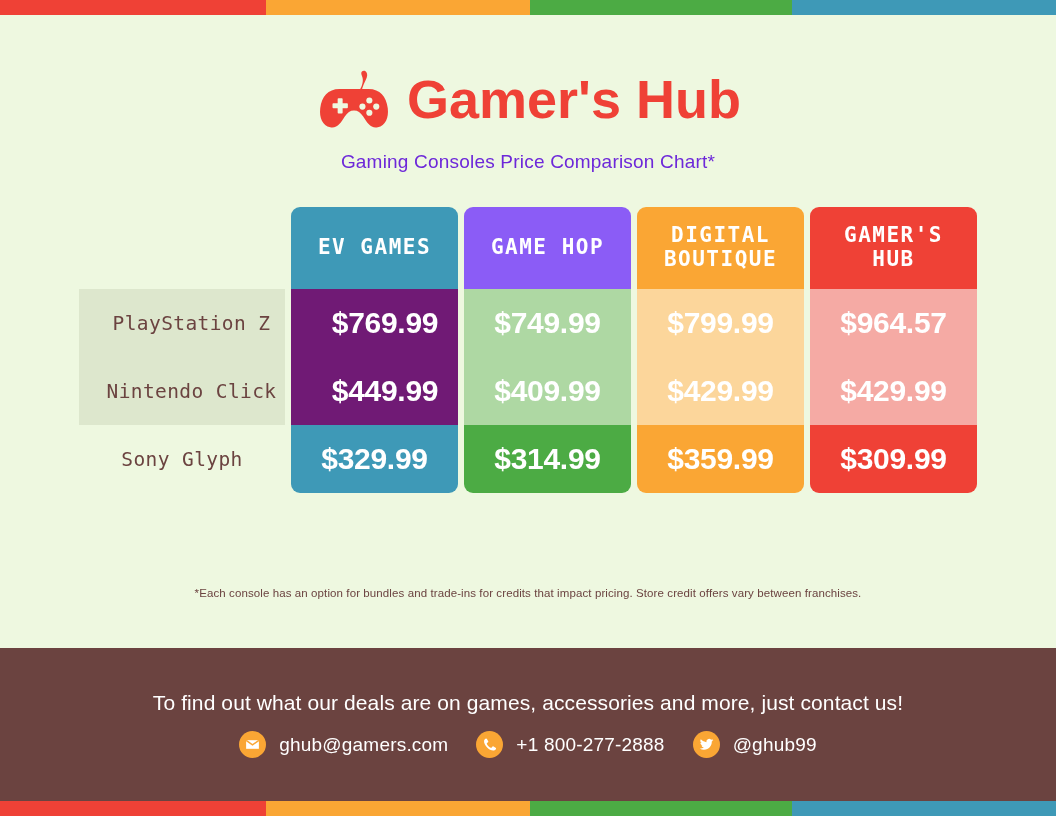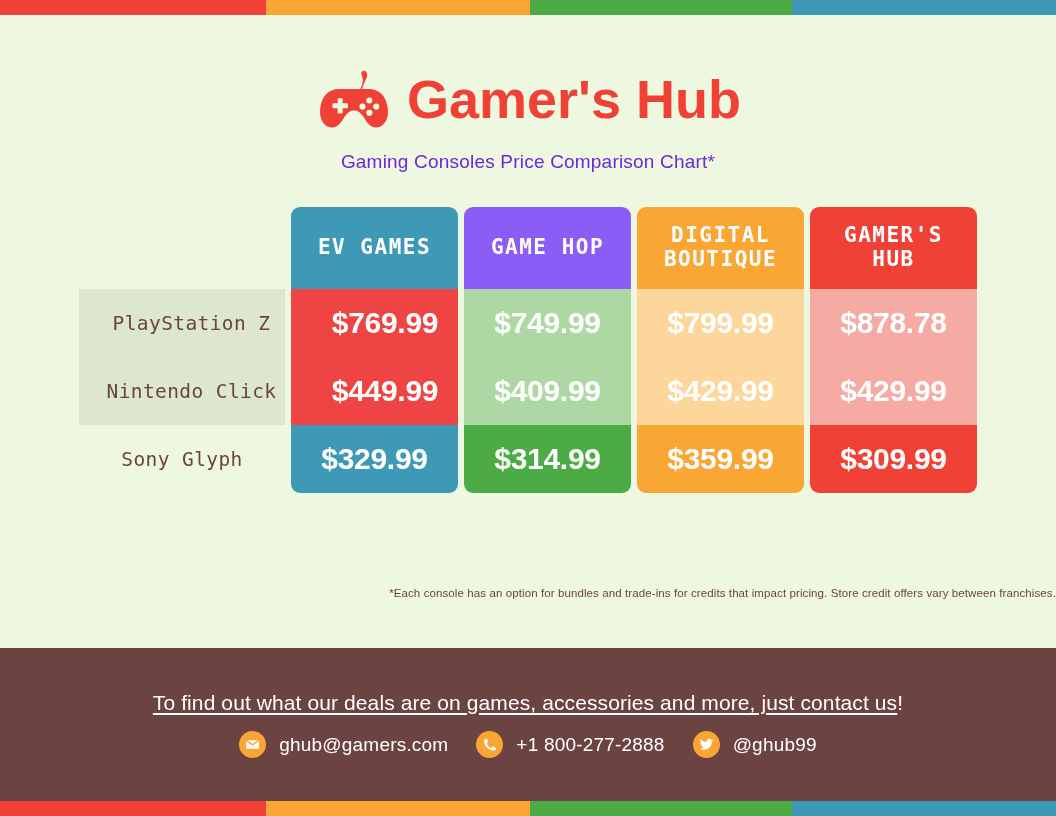--- a/index.html
+++ b/index.html
@@ -131,41 +131,41 @@
   .price-cell {
     height: 68px;
     color: #ffffff;
     font-size: 30px;
     font-weight: bold;
     letter-spacing: -0.3px;
     font-family: "Liberation Sans", sans-serif;
   }
 
   
-  tr.alt .c-blue   { background: #ef4444; padding-left: 21px; }
+  tr.alt .c-blue   { background: #701a75; padding-left: 21px; }
   tr.alt .c-green  { background: #aed8a3; }
   tr.alt .c-orange { background: #fcd69b; }
   tr.alt .c-red    { background: #f5aaa4; }
 
   
   tr.plain .c-blue   { background: #3e99b7; }
   tr.plain .c-green  { background: #4cab44; }
   tr.plain .c-orange { background: #faa634; }
   tr.plain .c-red    { background: #ef4136; }
 
   
   tbody tr:last-child .price-cell { border-radius: 0 0 9px 9px; text-align: center; }
 
   
   .footnote {
     position: absolute;
     top: 572px;
     left: 0;
     width: 1056px;
-    text-align: right;
+    text-align: center;
     font-size: 11.5px;
     color: #6b4340;
     letter-spacing: 0.1px;
   }
 
   
   .footer {
     position: absolute;
     left: 0;
     bottom: 15px;
@@ -177,21 +177,21 @@
     align-items: center;
     justify-content: center;
     gap: 16px;
   }
   .footer-cta {
     font-size: 21px;
     color: #ffffff;
     letter-spacing: 0.1px;
     white-space: nowrap;
   }
-  .footer-cta .u { text-decoration: underline; text-underline-offset: 3px; }
+  .footer-cta .u { text-underline-offset: 3px; }
   .contact-row {
     display: flex;
     align-items: center;
     gap: 28px;
   }
   .contact-item {
     display: flex;
     align-items: center;
     gap: 13px;
   }
@@ -261,21 +261,21 @@
           </th>
           <th class="hd-red">GAMER'S HUB</th>
         </tr>
       </thead>
       <tbody>
         <tr class="alt">
           <td class="row-label">PlayStation Z</td>
           <td class="price-cell c-blue">$769.99</td>
           <td class="price-cell c-green">$749.99</td>
           <td class="price-cell c-orange">$799.99</td>
-          <td class="price-cell c-red">$878.78</td>
+          <td class="price-cell c-red">$964.57</td>
         </tr>
         <tr class="alt">
           <td class="row-label">Nintendo Click</td>
           <td class="price-cell c-blue">$449.99</td>
           <td class="price-cell c-green">$409.99</td>
           <td class="price-cell c-orange">$429.99</td>
           <td class="price-cell c-red">$429.99</td>
         </tr>
         <tr class="plain">
           <td class="row-label">Sony Glyph</td>

